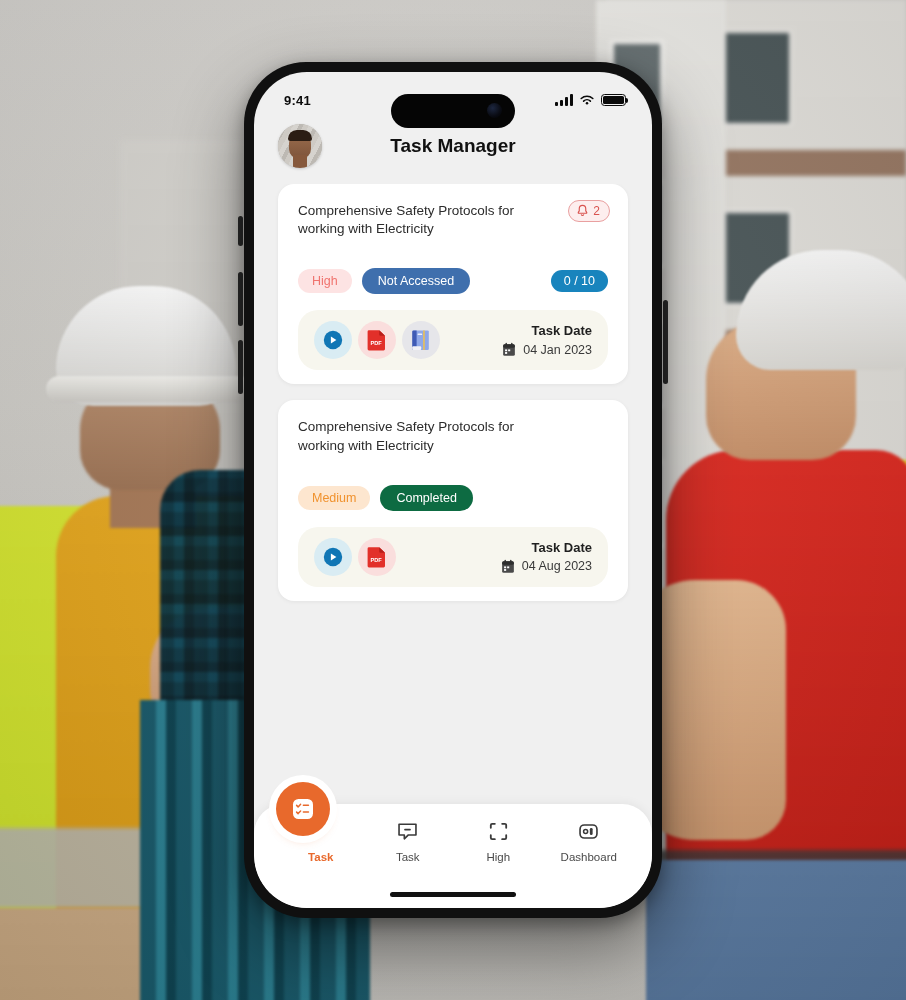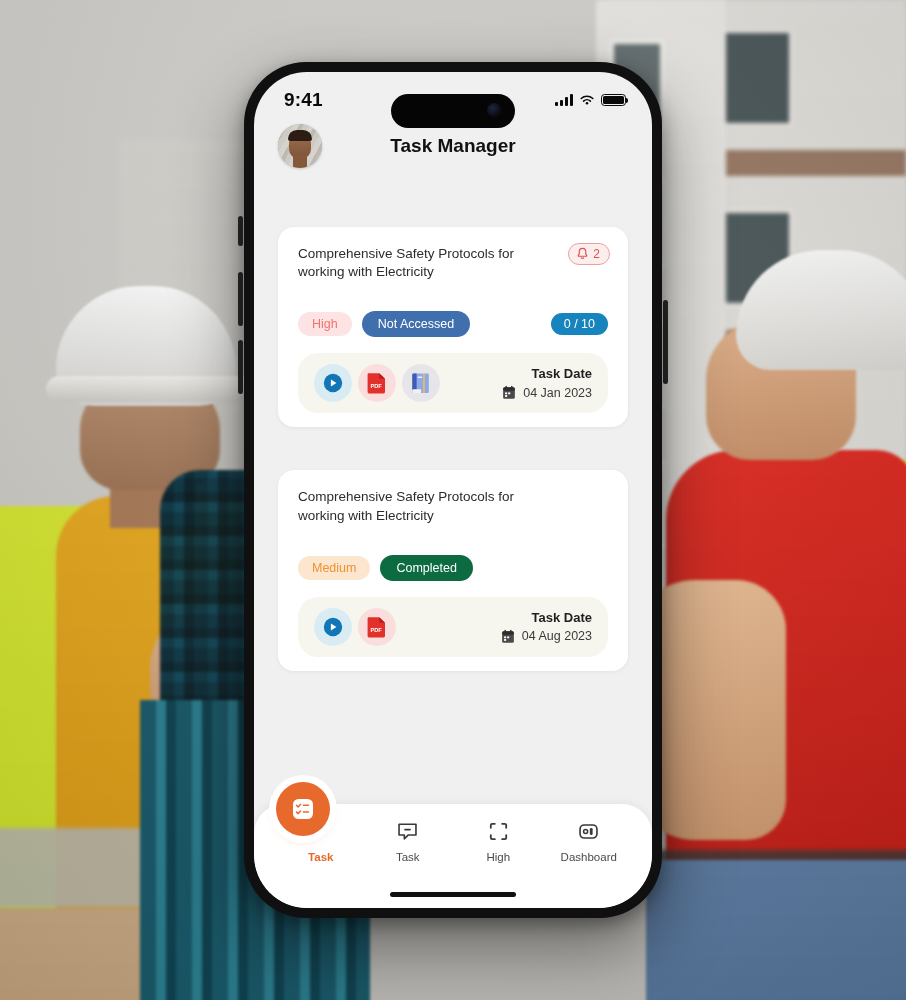--- a/index.html
+++ b/index.html
@@ -83,21 +83,21 @@
   }
   .btn-side{position:absolute;background:#2c2c2c;border-radius:3px;}
   .btn-silent{left:238px;top:216px;width:5px;height:30px;}
   .btn-volup{left:238px;top:272px;width:5px;height:54px;}
   .btn-voldn{left:238px;top:340px;width:5px;height:54px;}
   .btn-power{left:663px;top:300px;width:5px;height:84px;}
 
   
   .statusbar{position:relative;height:50px;display:flex;align-items:center;
     justify-content:space-between;padding:0 26px 0 30px;box-sizing:border-box;}
-  .sb-time{font-size:19px;font-weight:700;color:#0a0a0a;letter-spacing:.2px;margin-top:6px;}
+  .sb-time{font-size:13px;font-weight:700;color:#0a0a0a;letter-spacing:.2px;margin-top:6px;}
   .sb-right{display:flex;align-items:center;gap:6px;margin-top:6px;}
   .sig{display:flex;align-items:flex-end;gap:2px;height:12px;}
   .sig i{display:block;width:3px;background:#0a0a0a;border-radius:1px;}
   .sig i:nth-child(1){height:4px;}
   .sig i:nth-child(2){height:6px;}
   .sig i:nth-child(3){height:9px;}
   .sig i:nth-child(4){height:12px;}
   .batt{width:25px;height:12px;border:1.6px solid #0a0a0a;border-radius:3.5px;position:relative;padding:1.4px;box-sizing:border-box;}
   .batt b{display:block;height:100%;background:#0a0a0a;border-radius:1.6px;}
   .batt:after{content:"";position:absolute;right:-3.4px;top:3.4px;width:2px;height:5px;background:#0a0a0a;border-radius:0 2px 2px 0;}
@@ -116,21 +116,21 @@
   .av-face{position:absolute;left:11px;top:9px;width:22px;height:26px;border-radius:11px 11px 10px 10px;
     background:linear-gradient(180deg,#9a6d4e,#7d5339);}
   .av-hair{position:absolute;left:10px;top:6px;width:24px;height:11px;border-radius:12px 12px 3px 3px;background:#2b1d14;}
   .av-neck{position:absolute;left:15px;top:31px;width:14px;height:13px;background:#86583b;}
   .app-title{position:absolute;left:0;right:0;text-align:center;font-size:19px;font-weight:700;color:#111;pointer-events:none;}
 
   
   .screen-body{padding:0 24px;box-sizing:border-box;height:608px;overflow:hidden;}
 
   .card{background:#fff;border-radius:16px;padding:18px 20px 14px 20px;margin-bottom:16px;
-    box-shadow:0 1px 4px rgba(0,0,0,.06);box-sizing:border-box;position:relative;margin-top:43px;}
+    box-shadow:0 1px 4px rgba(0,0,0,.06);box-sizing:border-box;position:relative;}
   .card-title{font-size:13.5px;line-height:1.35;color:#2c2c2c;max-width:255px;font-weight:400;}
   .bell-badge{position:absolute;right:18px;top:16px;display:flex;align-items:center;gap:4px;
     border:1.4px solid #e9a0a0;background:#fdeeee;border-radius:13px;padding:3px 9px 3px 7px;}
   .bell-badge .cnt{font-size:12px;color:#d9534f;font-weight:500;}
 
   .chips{display:flex;align-items:center;gap:10px;margin-top:30px;}
   .chip{border-radius:14px;padding:5px 14px;font-size:12.5px;font-weight:500;white-space:nowrap;}
   .chip-high{background:#fde3e3;color:#f0736e;}
   .chip-medium{background:#fde6cf;color:#f0922e;}
   .chip-status{color:#fff;padding:6px 16px;border-radius:15px;font-size:12.5px;}

